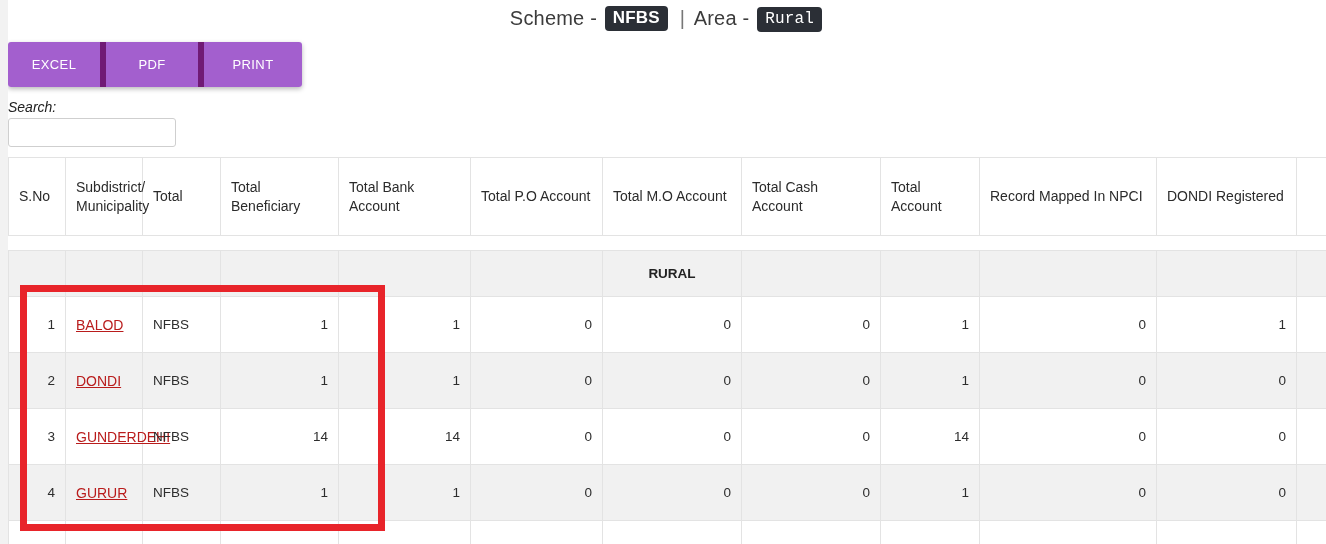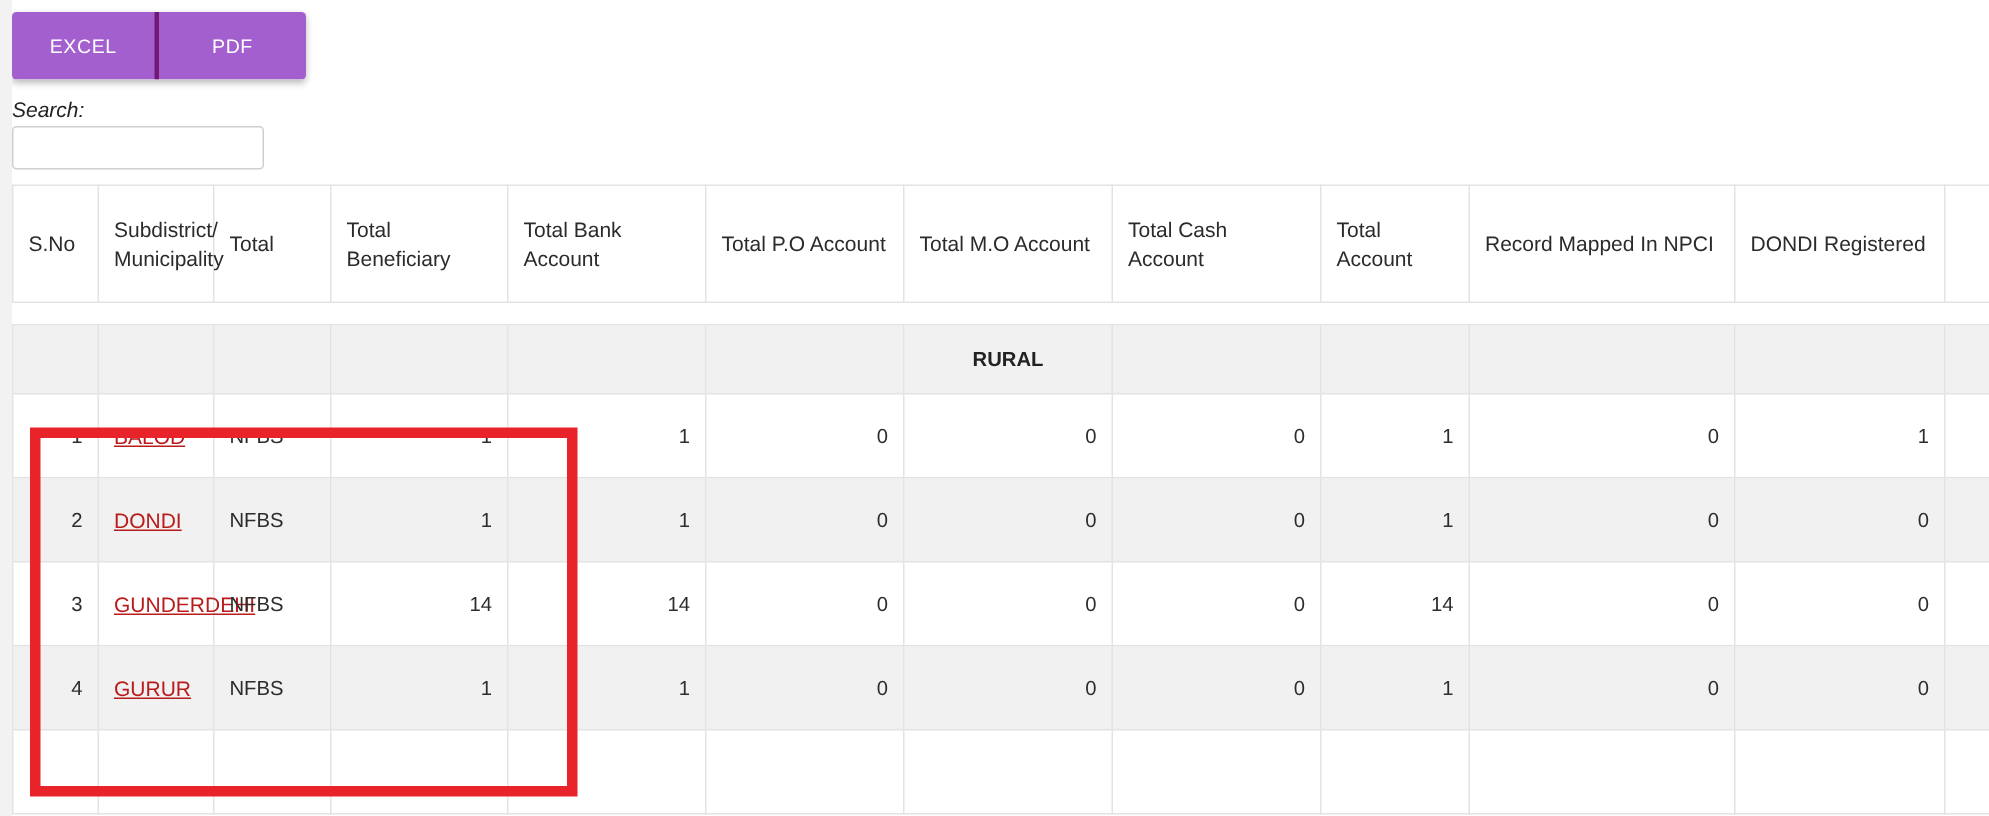--- a/index.html
+++ b/index.html
@@ -65,21 +65,21 @@
   .btn {
     background: #a35fce;
     color: #ffffff;
     font-size: 13px;
     letter-spacing: .4px;
     border: none;
     height: 45px;
     width: 98px;
     cursor: pointer;
     font-family: "Liberation Sans", sans-serif;
-    border-right: 3px solid #701a75;
+    border-right: 6px solid #701a75;
   }
   .btn:last-child { border-right: none; }
 
   
   .search-wrap { margin-top: 12px; }
   .search-label {
     font-size: 14px;
     color: #222;
     display: block;
     margin-bottom: 3px;
@@ -170,25 +170,33 @@
   }
 </style>
 </head>
 <body>
 
 <div class="page">
 
   <div class="left-gutter"></div>
 
   
+  <div class="title-bar">
+    <span>Scheme -</span>
+    <span class="badge">NFBS</span>
+    <span class="sep">|</span>
+    <span>Area -</span>
+    <span class="badge mono">Rural</span>
+  </div>
 
   
   <div class="btn-group">
     <button class="btn">EXCEL</button>
     <button class="btn">PDF</button>
+    <button class="btn">PRINT</button>
   </div>
 
   
   <div class="search-wrap">
     <label class="search-label">Search:</label>
     <input class="search-input" type="text" value="" style="">
   </div>
 
   
   <table class="tbl hdr-tbl">

